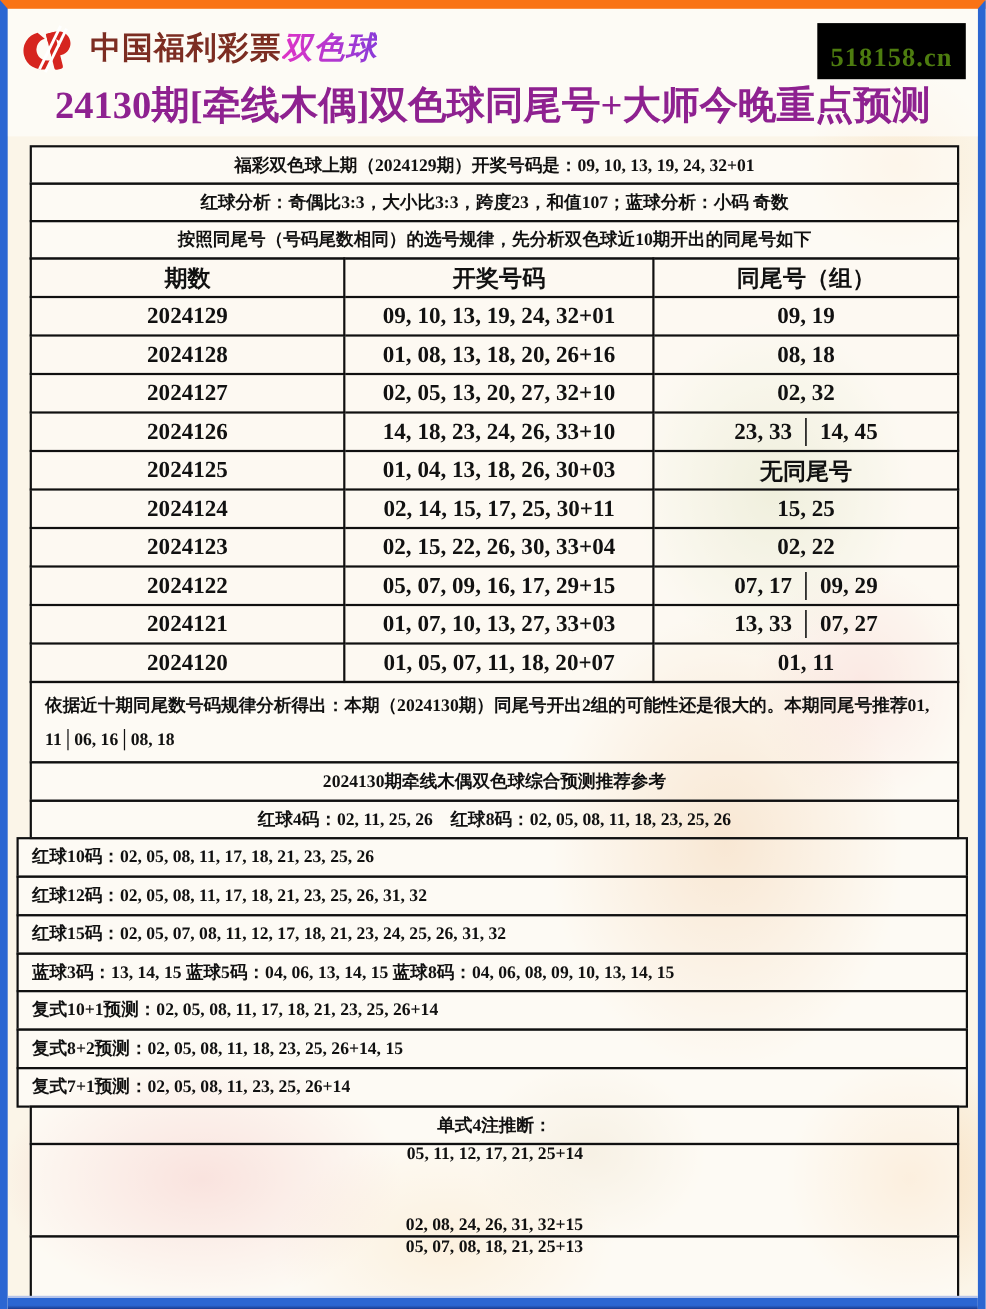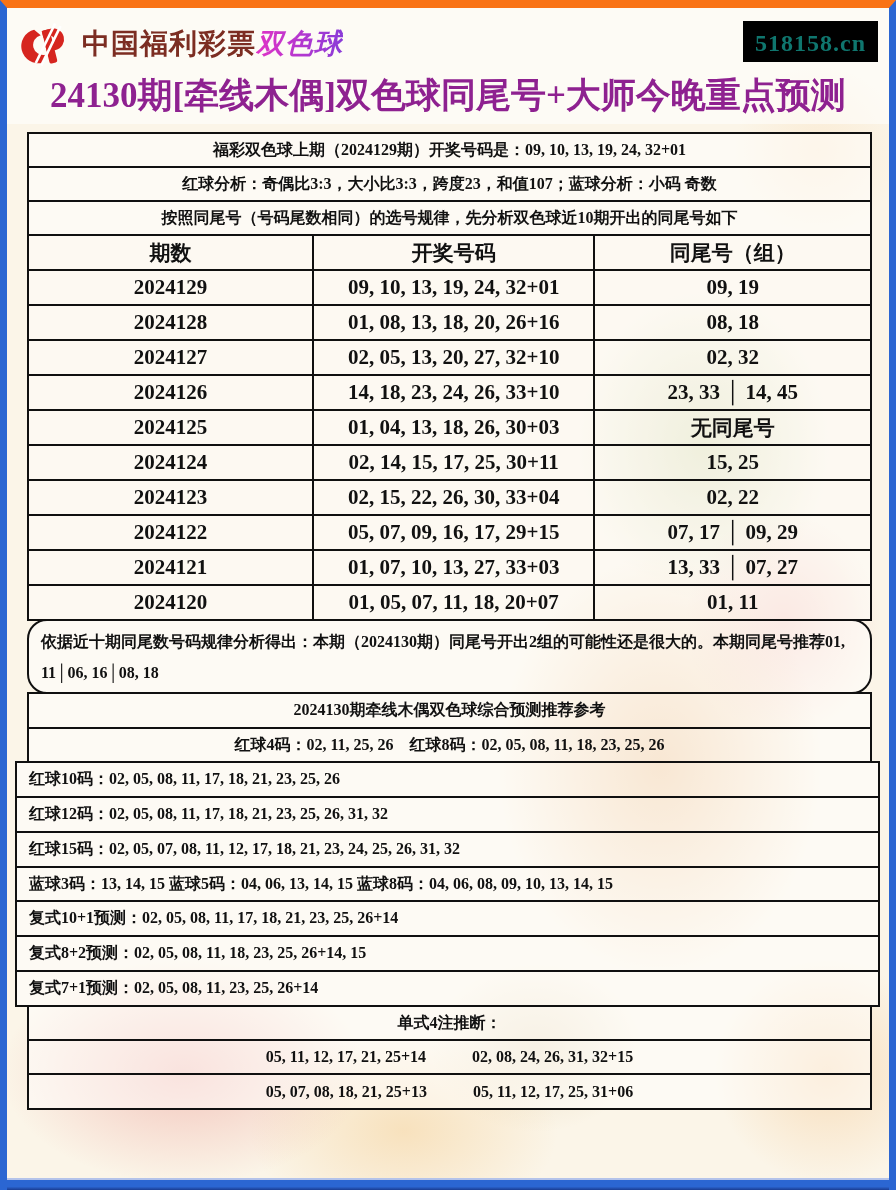--- a/index.html
+++ b/index.html
@@ -36,45 +36,44 @@
   .headerband{height:116px;position:relative;background:rgba(255,255,255,0.55);}
   .logo-row{display:flex;align-items:center;gap:9px;padding:10px 0 0 14px;}
   .logo-mark{width:52px;height:52px;flex:0 0 auto;}
   .logo-text{font-size:28px;letter-spacing:1px;color:#7c2d22;font-family:"Liberation Sans","DejaVu Sans",sans-serif;font-weight:900;}
   .logo-prod{
     font-style:italic;font-weight:900;
     background:linear-gradient(90deg,#e033c6,#8a3bd8);
     -webkit-background-clip:text;background-clip:text;color:transparent;
   }
   .badge{
-    position:absolute;top:13px;right:11px;background:#000;color:#0f766e;
-    font-size:24px;line-height:1;padding:10px 12px 7px;letter-spacing:1px;
+    position:absolute;top:13px;right:11px;background:#000;color:#4d7c0f;
+    font-size:24px;line-height:1;padding:20px 12px 7px;letter-spacing:1px;
   }
   .title{
     margin-top:3px;text-align:center;font-size:35px;line-height:1.3;
     color:#8e2190;letter-spacing:0px;white-space:nowrap;
   }
 
   
   .r{
     box-sizing:border-box;border:2px solid #101010;margin:-2px 17px 0 20px;
     min-height:36px;display:flex;align-items:center;justify-content:center;
     background:rgba(255,255,255,0.5);font-size:16px;white-space:pre-wrap;
     text-align:center;
   }
   .r.first{margin-top:8px;}
   .r.wide{margin-left:8px;margin-right:9px;}
   .r.left{justify-content:flex-start;text-align:right;padding-left:12px;padding-right:8px;}
   .r.h37{min-height:37px;}
   .analysis{
     display:block;min-height:72px;padding:5px 12px 4px;line-height:31px;
     text-align:left;
-    border-radius:20px;
-  }
-  .pair{display:flex;gap:46px;justify-content:center;align-items:flex-end;}
+  }
+  .pair{display:flex;gap:46px;justify-content:center;align-items:flex-end;flex-direction:column;}
 
   table.hist{
     border-collapse:collapse;table-layout:fixed;width:845px;
     margin:-2px 12px 0 20px;background:rgba(255,255,255,0.45);
   }
   .hist th,.hist td{
     border:2px solid #101010;height:33px;padding:0 2px;text-align:center;
     font-size:21px;font-weight:700;white-space:pre-wrap;overflow:hidden;
   }
   .col-period{width:33.8%;} .col-nums{width:33.4%;} .col-tail{width:32.8%;}

